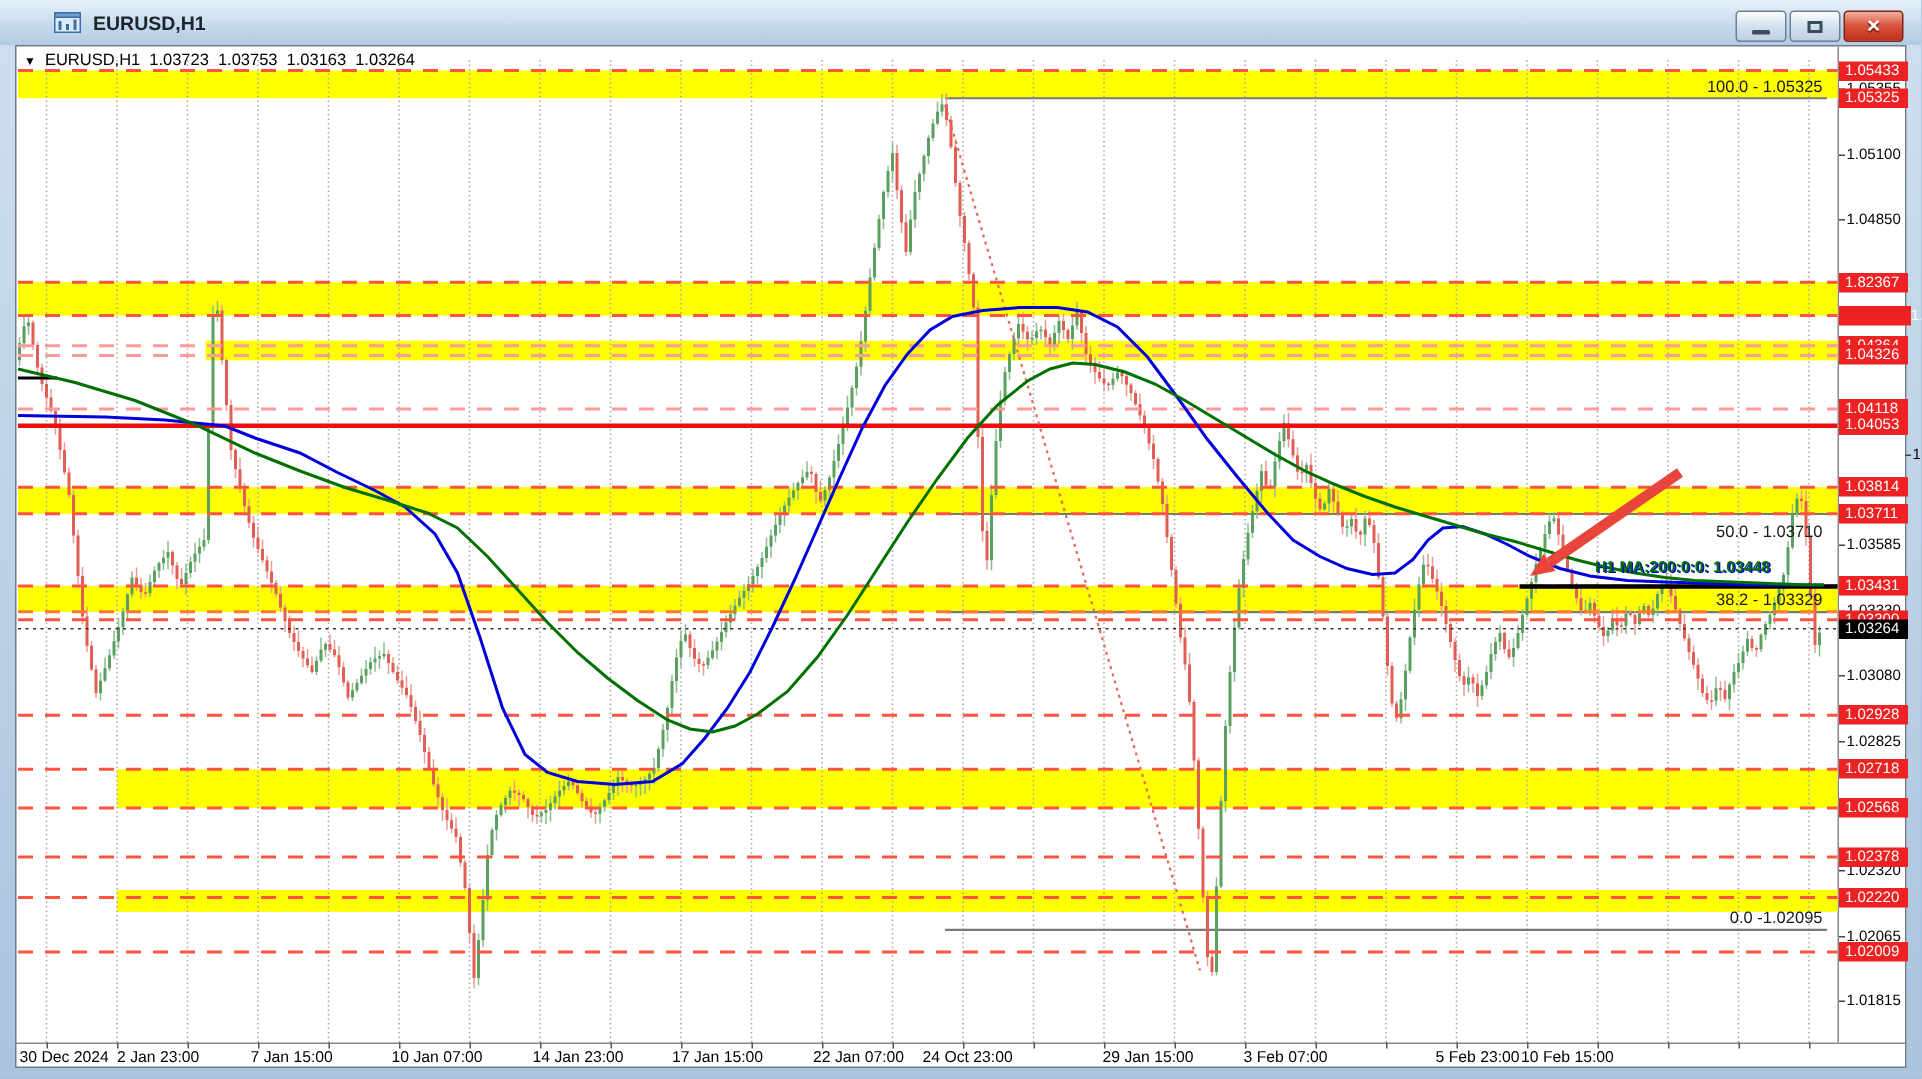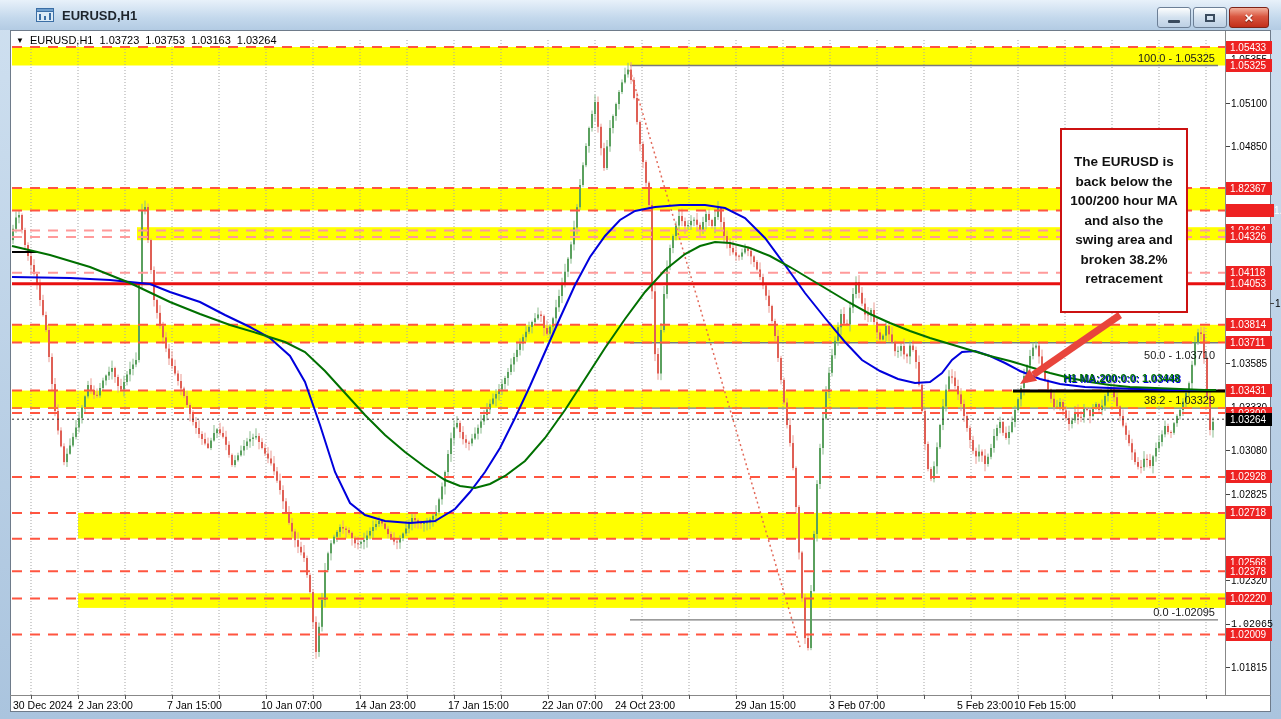--- a/index.html
+++ b/index.html
@@ -967,38 +967,38 @@
   <div id="labels-layer">
       <div class="plain-label" style="top: 54.386px;">1.05355</div>
       <div class="plain-label" style="top: 98.1478px;">1.05100</div>
       <div class="plain-label" style="top: 141.051px;">1.04850</div>
       <div class="plain-label" style="top: 298.079px; margin-left: 44px;">1.03935</div>
       <div class="plain-label" style="top: 358.144px;">1.03585</div>
       <div class="plain-label" style="top: 401.906px;">1.03330</div>
       <div class="plain-label" style="top: 444.81px;">1.03080</div>
       <div class="plain-label" style="top: 488.572px;">1.02825</div>
       <div class="plain-label" style="top: 575.237px;">1.02320</div>
-      <div class="plain-label" style="top: 618.999px; font-family: Liberation Mono, monospace;">1.02065</div>
+      <div class="plain-label" style="top: 618.999px;">1.02065</div>
       <div class="plain-label" style="top: 661.903px;">1.01815</div>
       <div class="badge" style="top: 40.5px;">1.05433</div>
       <div class="badge" style="top: 59.0344px;">1.05325</div>
       <div class="badge" style="top: 181.567px;">1.82367</div>
       <div class="badge" style="top: 203.877px; padding-left: 48px;">1.04481</div>
       <div class="badge" style="top: 223.956px;">1.04364</div>
       <div class="badge" style="top: 230.478px;">1.04326</div>
       <div class="badge" style="top: 266.174px;">1.04118</div>
       <div class="badge" style="top: 277.329px;">1.04053</div>
       <div class="badge" style="top: 318.345px;">1.03814</div>
       <div class="badge" style="top: 336.021px;">1.03711</div>
       <div class="badge" style="top: 384.073px;">1.03431</div>
       <div class="badge" style="top: 406.555px;">1.03300</div>
       <div class="badge black" style="top: 412.733px;">1.03264</div>
       <div class="badge" style="top: 470.395px;">1.02928</div>
       <div class="badge" style="top: 506.434px;">1.02718</div>
-      <div class="badge" style="top: 532.177px; margin-top: 24px;">1.02568</div>
+      <div class="badge" style="top: 532.177px;">1.02568</div>
       <div class="badge" style="top: 564.784px;">1.02378</div>
       <div class="badge" style="top: 591.899px;">1.02220</div>
       <div class="badge" style="top: 628.109px;">1.02009</div>
       <div class="time-tick" style="left: 31px;"></div>
       <div class="time-tick" style="left: 78px;"></div>
       <div class="time-tick" style="left: 125px;"></div>
       <div class="time-tick" style="left: 172px;"></div>
       <div class="time-tick" style="left: 219px;"></div>
       <div class="time-tick" style="left: 266px;"></div>
       <div class="time-tick" style="left: 313px;"></div>
@@ -1033,17 +1033,14 @@
       <div class="time-label" style="left: 829px;">3 Feb 07:00</div>
       <div class="time-label" style="left: 921px; margin-left: 36px;">5 Feb 23:00</div>
       <div class="time-label" style="left: 1014px;">10 Feb 15:00</div>
       <div class="fib-label" style="right: 66px; top: 51.5344px;">100.0 - 1.05325</div>
       <div class="fib-label" style="right: 66px; top: 328.692px; margin-top: 20px;">50.0 - 1.03710</div>
       <div class="fib-label" style="right: 66px; top: 394.078px;">38.2 - 1.03329</div>
       <div class="fib-label" style="right: 66px; top: 605.851px;">0.0 -1.02095</div>
       <div class="ma-label" style="right: 101px; top: 372px; color: rgb(0, 112, 0); text-shadow: rgb(0, 0, 221) 1px 1px 0px;">H1 MA:200:0:0: 1.03448</div>
     </div>
 
-  <div class="note-box">
-    <span>The EURUSD is back below the 100/200 hour MA and also the swing area and broken 38.2% retracement</span>
-  </div>
 
 </div>
 
 </body></html>

